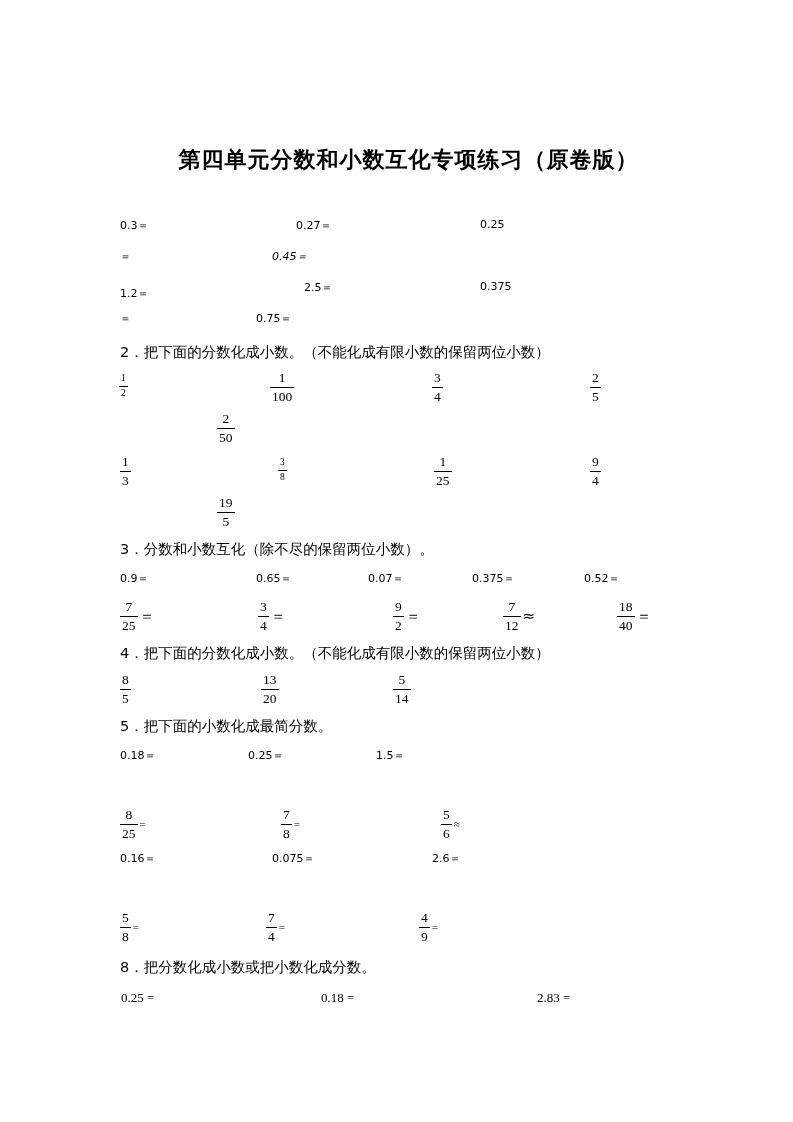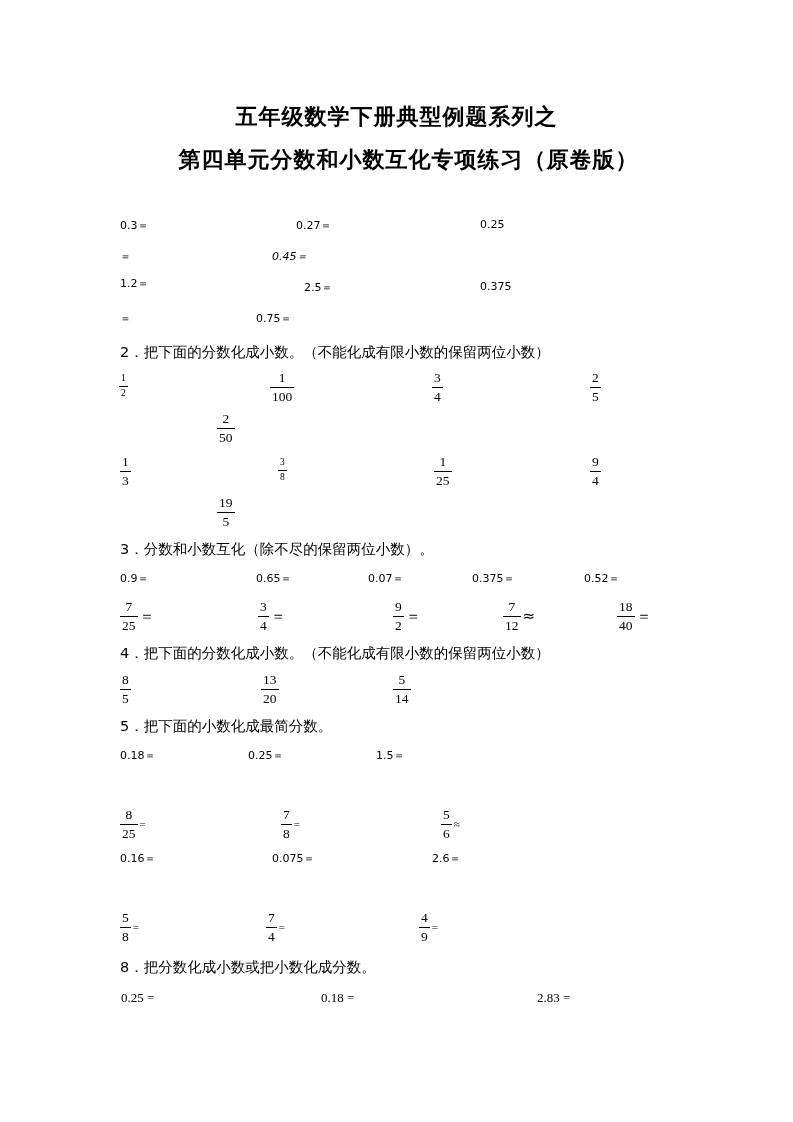--- a/index.html
+++ b/index.html
@@ -17,29 +17,28 @@
   .f-sm { font-size: 9.5px; }
   .frac .suf { margin-left: 2px; }
   .suf-big { font-family: "DejaVu Sans", sans-serif; font-size: 15px; }
   .suf-sm { font-size: 11px; }
 </style>
 </head>
 <body>
 
 <div class="page">
 
-  <div class="title" style="top:102px;">五年级数学下册典型例题系列之</div>
   <div class="title" style="top:145px;margin-left:12px;">第四单元分数和小数互化专项练习（原卷版）</div>
 
   <div class="t" style="left:120px; top:218px;">0.3＝</div>
   <div class="t" style="left:296px; top:218px;">0.27＝</div>
   <div class="t" style="left:480px; top:218px;">0.25</div>
   <div class="t" style="left:120px; top:249px;">＝</div>
   <div class="t" style="left:272px; top:249px;font-style:italic;">0.45＝</div>
-  <div class="t" style="left:120px; top:276px;">1.2＝</div>
+  <div class="t" style="left:120px; top:286px;">1.2＝</div>
   <div class="t" style="left:304px; top:280px;">2.5＝</div>
   <div class="t" style="left:480px; top:280px;">0.375</div>
   <div class="t" style="left:120px; top:311px;">＝</div>
   <div class="t" style="left:256px; top:311px;">0.75＝</div>
 
   <div class="q" style="top:343px;">2．把下面的分数化成小数。（不能化成有限小数的保留两位小数）</div>
   <div class="frac f-sm" style="left:119px; top:374px;">
       <span class="fb">
         <span class="num">1</span>
         <span class="bar"></span>

